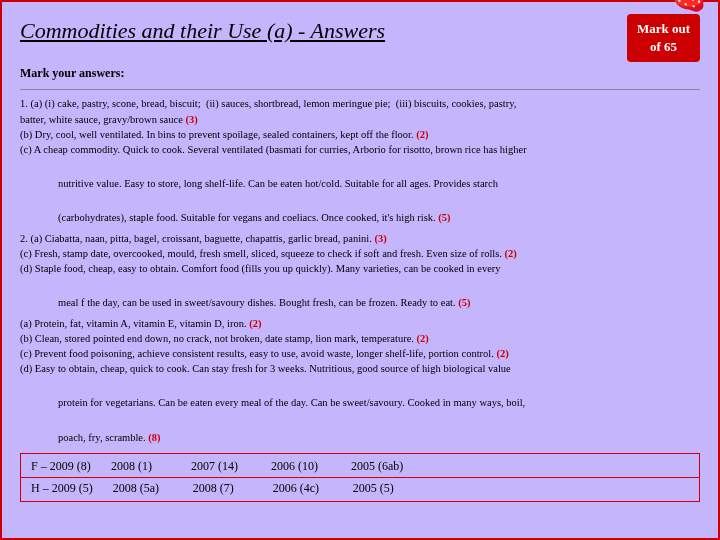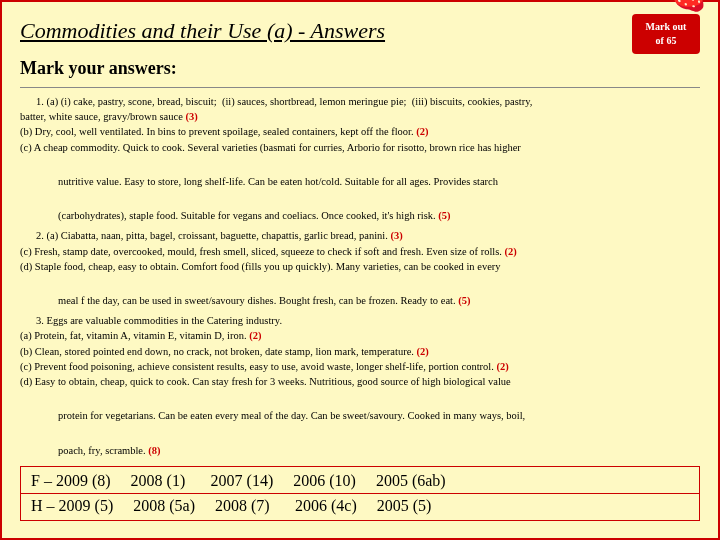--- a/index.html
+++ b/index.html
@@ -7,21 +7,21 @@
       font-family: 'Times New Roman', Times, serif;
       background: #fff;
       width: 720px;
       height: 540px;
       overflow: hidden;
       position: relative;
     }
     .page {
       width: 720px;
       height: 540px;
-      background: #fef9c3;
+      background: #c4b5fd;
       border: 2px solid #c00;
       position: relative;
       padding: 12px 18px 8px 18px;
     }
     .header {
       display: flex;
       align-items: flex-start;
       justify-content: space-between;
       margin-bottom: 4px;
     }
@@ -30,70 +30,70 @@
       font-style: italic;
       text-decoration: underline;
       color: #000;
       font-weight: normal;
       flex: 1;
       padding-top: 4px;
     }
     .mark-out-badge {
       background: #c00;
       color: #fff;
-      font-size: 10px;
+      font-size: 13px;
       font-weight: bold;
       text-align: center;
       padding: 6px 10px;
       border-radius: 4px;
       line-height: 1.4;
       min-width: 68px;
       position: relative;
       top: 0;
     }
     .mark-your-answers {
-      font-size: 18px;
+      font-size: 12px;
       font-weight: bold;
       margin-bottom: 8px;
       margin-top: 2px;
     }
     .divider {
       border: none;
       border-top: 1px solid #888;
       margin: 4px 0 6px 0;
     }
     .content {
       font-size: 10.5px;
       line-height: 1.45;
       color: #000;
     }
     .section {
       margin-bottom: 5px;
     }
     .section-line {
-      margin-left: 16px;
+      margin-left: 0;
     }
     .indent {
     }
     .indent2 {
       margin-left: 38px;
       margin-top: 19px;
     }
     .marks-red {
       color: #c00;
       font-weight: bold;
     }
     .footer-row {
       display: flex;
       border: 1.5px solid #c00;
       margin-top: 8px;
     }
     .footer-cell {
       padding: 3px 10px;
-      font-size: 16px;
+      font-size: 12px;
       min-width: 80px;
     }
     .badge-wrapper {
       display: flex;
       flex-direction: column;
       align-items: center;
       position: relative;
     }
     .raspberry-emoji {
       font-size: 32px;
@@ -120,34 +120,33 @@
 
   <div class="mark-your-answers">Mark your answers:</div>
   <hr class="divider">
 
   <div class="content">
 
     <div class="section">
       <div class="section-line">1. (a) (i) cake, pastry, scone, bread, biscuit;&nbsp; (ii) sauces, shortbread, lemon meringue pie;&nbsp; (iii) biscuits, cookies, pastry,</div>
       <div class="indent">batter, white sauce, gravy/brown sauce <span class="marks-red">(3)</span></div>
       <div class="indent">(b) Dry, cool, well ventilated. In bins to prevent spoilage, sealed containers, kept off the floor. <span class="marks-red">(2)</span></div>
-      <div class="indent">(c) A cheap commodity. Quick to cook. Several varieties (basmati for curries, Arborio for risotto, brown rice has higher</div>
+      <div class="indent">(c) A cheap commodity. Quick to cook. Several ventilated (basmati for curries, Arborio for risotto, brown rice has higher</div>
       <div class="indent2">nutritive value. Easy to store, long shelf-life. Can be eaten hot/cold. Suitable for all ages. Provides starch</div>
       <div class="indent2">(carbohydrates), staple food. Suitable for vegans and coeliacs. Once cooked, it's high risk. <span class="marks-red">(5)</span></div>
     </div>
 
     <div class="section">
       <div class="section-line">2. (a) Ciabatta, naan, pitta, bagel, croissant, baguette, chapattis, garlic bread, panini. <span class="marks-red">(3)</span></div>
       <div class="indent">(c) Fresh, stamp date, overcooked, mould, fresh smell, sliced, squeeze to check if soft and fresh. Even size of rolls. <span class="marks-red">(2)</span></div>
       <div class="indent">(d) Staple food, cheap, easy to obtain. Comfort food (fills you up quickly). Many varieties, can be cooked in every</div>
       <div class="indent2">meal f the day, can be used in sweet/savoury dishes. Bought fresh, can be frozen. Ready to eat. <span class="marks-red">(5)</span></div>
     </div>
 
     <div class="section">
-      <div class="section-line">3. Eggs are valuable commodities in the Catering industry.</div>
       <div class="indent">(a) Protein, fat, vitamin A, vitamin E, vitamin D, iron. <span class="marks-red">(2)</span></div>
       <div class="indent">(b) Clean, stored pointed end down, no crack, not broken, date stamp, lion mark, temperature. <span class="marks-red">(2)</span></div>
       <div class="indent">(c) Prevent food poisoning, achieve consistent results, easy to use, avoid waste, longer shelf-life, portion control. <span class="marks-red">(2)</span></div>
       <div class="indent">(d) Easy to obtain, cheap, quick to cook. Can stay fresh for 3 weeks. Nutritious, good source of high biological value</div>
       <div class="indent2">protein for vegetarians. Can be eaten every meal of the day. Can be sweet/savoury. Cooked in many ways, boil,</div>
       <div class="indent2">poach, fry, scramble. <span class="marks-red">(8)</span></div>
     </div>
 
   </div>
 

